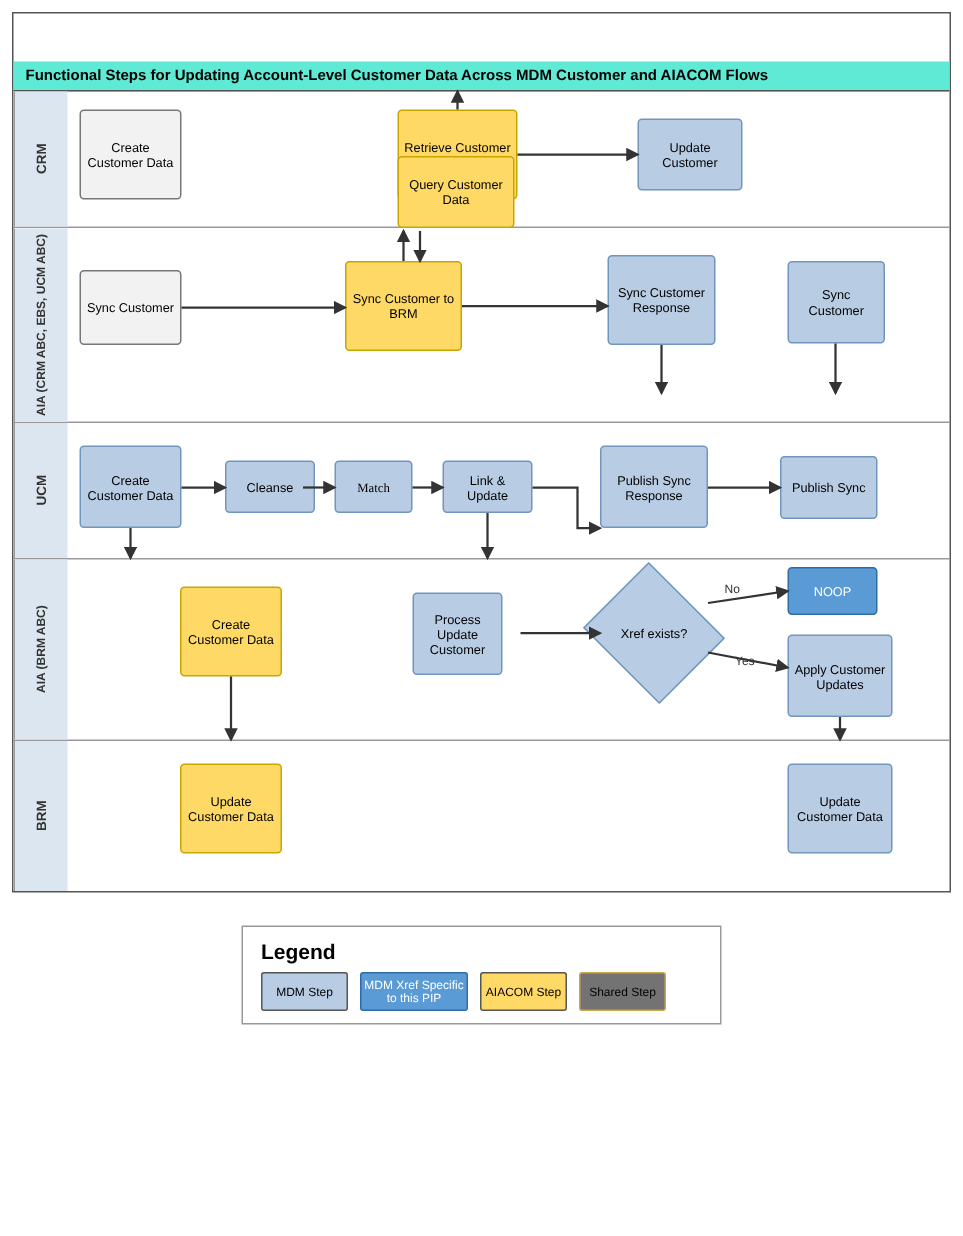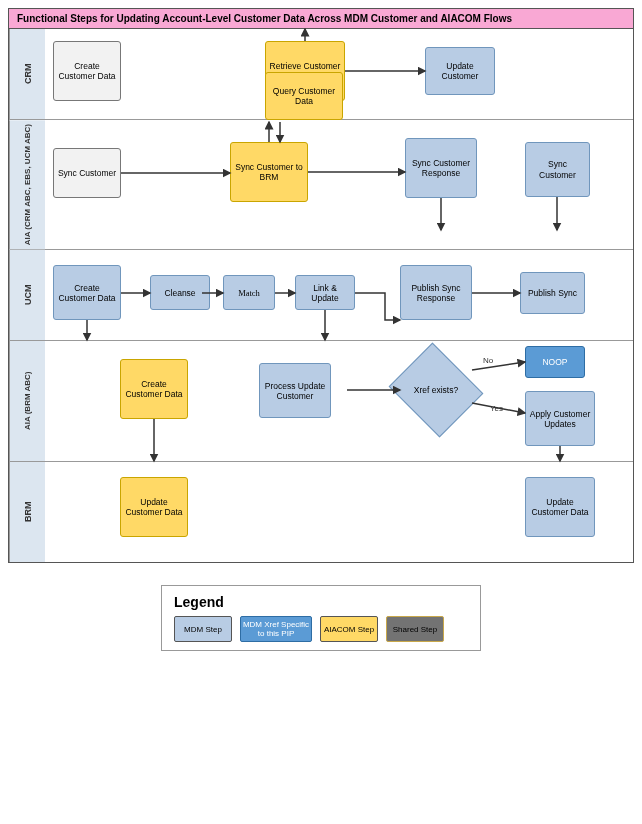--- a/index.html
+++ b/index.html
@@ -11,26 +11,27 @@
       min-height: 824px;
     }
 
     .outer-border {
       border: 1.5px solid #555;
       margin: 8px;
       padding: 0;
     }
 
     .title-bar {
-      background: #f9a8d4;
+      background: #5eead4;
       border-bottom: 1px solid #555;
       padding: 4px 8px;
       font-size: 10px;
       font-weight: bold;
       text-align: left;
+      margin-top: 32px;
     }
 
     .diagram-area {
       display: flex;
       flex-direction: column;
     }
 
     
     .swim-lane {
       display: flex;
@@ -311,21 +312,21 @@
     </div>
 
     <div class="swim-lane" style="min-height:120px;">
       <div class="lane-label tall">AIA (BRM ABC)</div>
       <div class="lane-content" style="position:relative; height:120px;">
 
         <div class="box box-aiacom" style="left:75px; top:18px; width:68px; height:60px;">
           <span>Create Customer Data</span>
         </div>
 
-        <div class="box box-mdm" style="left:214px; top:22px; width:72px; height:55px;">
+        <div class="box box-mdm" style="left:230px; top:22px; width:60px; height:55px;">
           <span>Process Update Customer</span>
         </div>
 
         <div class="diamond-container" style="left:355px; top:18px; width:72px; height:62px; position:absolute; display:flex; align-items:center; justify-content:center;">
           <div class="diamond"></div>
           <span class="diamond-label">Xref exists?</span>
         </div>
 
         <div class="box box-mdm" style="left:480px; top:5px; width:60px; height:32px; background:#5b9bd5; border-color:#2e6da4; color:#fff;">
           <span>NOOP</span>

